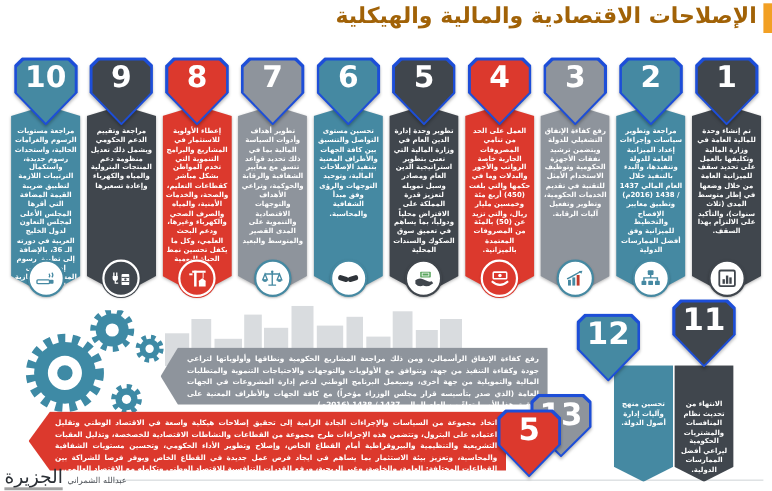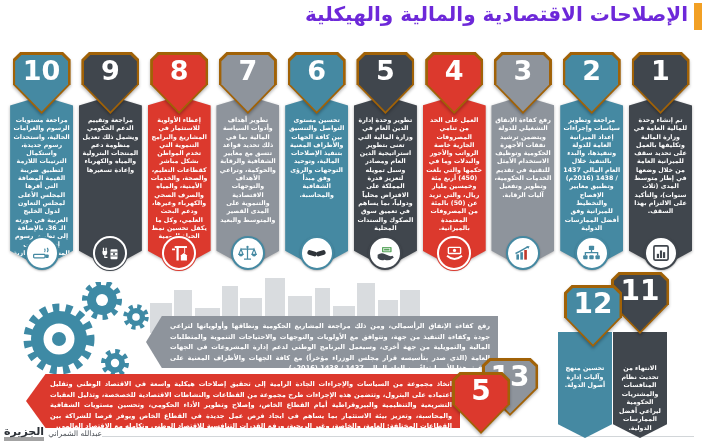--- a/index.html
+++ b/index.html
@@ -1,31 +1,31 @@
 <!DOCTYPE html>
 <html lang="ar"><head>
 <meta charset="utf-8">
 <style>
   html,body{margin:0;padding:0;background:#fff;}
   .stage{position:relative;width:702px;height:446px;background:#fff;overflow:hidden;
          direction:rtl;font-family:"DejaVu Sans",sans-serif;}
   
   .accent{position:absolute;top:3px;right:0;width:8px;height:27px;background:#f2a024;}
-  .title{position:absolute;top:2px;right:14px;margin:0;font-size:20px;font-weight:bold;color:#6d28d9;}
+  .title{position:absolute;top:2px;right:14px;margin:0;font-size:20px;font-weight:bold;color:#a16207;}
   
   .c-dark{--c:#40464d;}
   .c-teal{--c:#4589a2;}
   .c-gray{--c:#8e949c;}
   .c-red{--c:#dc392d;}
   
   .row{position:absolute;top:52px;left:0;right:0;display:flex;justify-content:space-between;padding:0 10px;}
   .col{position:relative;width:63px;height:226px;}
   .hexwrap{position:absolute;top:0;left:50%;transform:translateX(-50%);width:58px;height:62px;
            filter:drop-shadow(0 2px 1.5px rgba(0,0,0,.28));z-index:2;}
-  .hex-o{position:relative;width:100%;height:100%;background:#a16207;
+  .hex-o{position:relative;width:100%;height:100%;background:#1d4ed8;
          clip-path:polygon(13% 0,87% 0,100% 12%,100% 52%,50% 100%,0 52%,0 12%);}
   .hex-i{position:absolute;inset:2.5px;background:var(--c);
          clip-path:polygon(13% 0,87% 0,100% 12%,100% 52%,50% 100%,0 52%,0 12%);
          display:flex;justify-content:center;}
   .hex-i span{color:#fff;font-weight:bold;font-size:27px;line-height:1.15;}
   .bannerwrap{position:absolute;top:44px;left:0;width:100%;height:172px;
               filter:drop-shadow(0 1px 1.5px rgba(0,0,0,.3));z-index:1;}
   .banner{width:100%;height:100%;background:var(--c);box-sizing:border-box;padding:20px 3px 20px;
           clip-path:polygon(50% 0,100% 5.5%,100% 90%,50% 100%,0 90%,0 5.5%);}
   .banner p{margin:0;color:#fff;font-size:6.3px;line-height:1.32;font-weight:bold;text-align:center;}
@@ -48,21 +48,21 @@
               clip-path:polygon(0 50%,4.5% 0,100% 0,100% 100%,4.5% 100%);
               padding:5px 8px 5px 24px;filter:drop-shadow(0 1px 1.5px rgba(0,0,0,.3));}
   .widebanner p{margin:0;color:#fff;font-size:6.6px;line-height:10.6px;font-weight:bold;
                 text-align:justify;}
   
   .skyline{position:absolute;left:150px;top:278px;z-index:0;}
   .gears{position:absolute;left:2px;top:282px;z-index:0;}
   
   .credit{position:absolute;left:4px;top:426px;display:flex;align-items:center;gap:4px;z-index:6;}
   .credit .name{font-size:7.5px;color:#4a4f55;}
-  .credit .logo{font-size:11px;font-weight:bold;color:#2b3036;border-bottom:4px solid #a3a3a3;line-height:1;}
+  .credit .logo{font-size:17px;font-weight:normal;color:#2b3036;border-bottom:4px solid #a3a3a3;line-height:1;}
   .footline{position:absolute;left:102px;top:436px;width:592px;height:1px;background:#d2d6d9;z-index:1;}
 </style>
 </head>
 <body>
 
 <div class="stage">
 
   <span class="accent"></span>
   <h1 class="title">الإصلاحات الاقتصادية والمالية والهيكلية</h1>
 
@@ -346,21 +346,21 @@
     <div class="hex-o">
         <div class="hex-i">
           <span>11</span>
         </div>
       </div>
   </div>
 
   <div class="sidebanner c-teal" style="left:558px;top:332px;">
     <p>تحسين منهج وآليات إدارة أصول الدولة.</p>
   </div>
-  <div class="hex-abs c-teal" style="left:564px;top:285px;">
+  <div class="hex-abs c-teal" style="left:524px;top:285px;">
     <div class="hex-o">
         <div class="hex-i">
           <span>12</span>
         </div>
       </div>
   </div>
 
   <div class="widebanner c-gray" style="left:146px;top:316px;width:352px;height:52px;">
     <p>رفع كفاءة الإنفاق الرأسمالي، ومن ذلك مراجعة المشاريع الحكومية ونطاقها وأولوياتها لتراعي جودة وكفاءة التنفيذ من جهة، وتتوافق مع الأولويات والتوجهات والاحتياجات التنموية والمتطلبات المالية والتمويلية من جهة أخرى، وسيعمل البرنامج الوطني لدعم إدارة المشروعات في الجهات العامة (الذي صدر بتأسيسه قرار مجلس الوزراء مؤخراً) مع كافة الجهات والأطراف المعنية على تحقيق هذا الأمر ابتداءً من العام المالي 1437 / 1438 (2016م).</p>
   </div>

